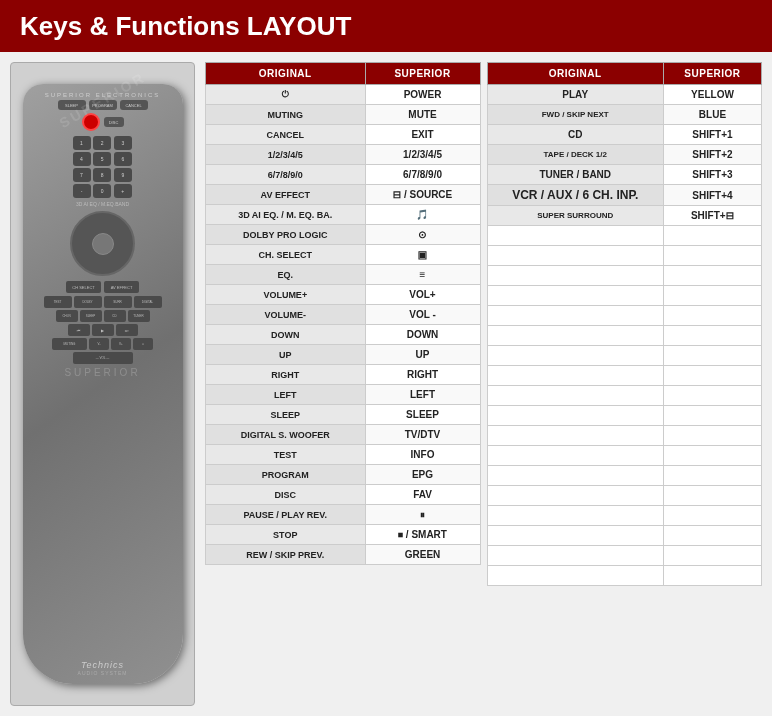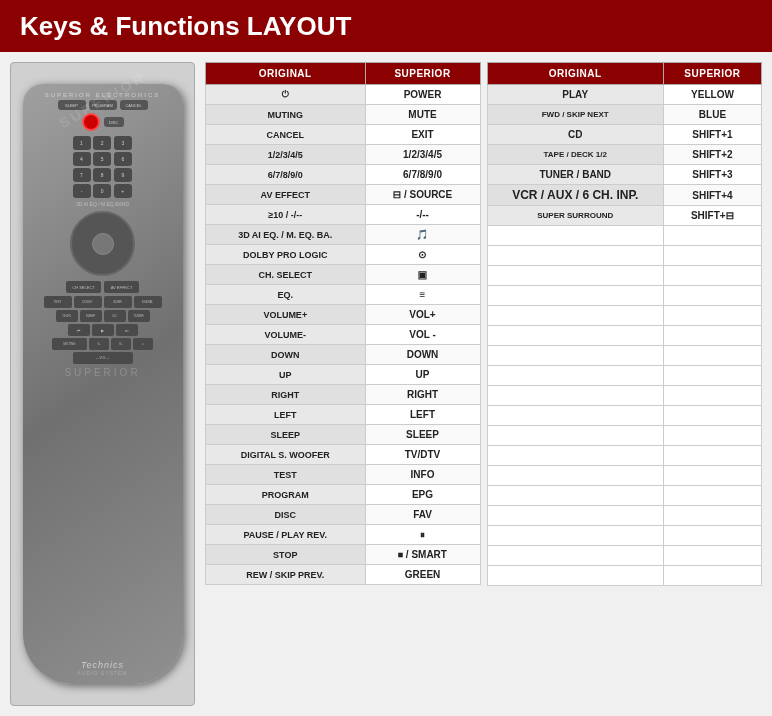--- a/index.html
+++ b/index.html
@@ -359,24 +359,20 @@
             </tr>
             <tr>
               <td>6/7/8/9/0</td>
               <td>6/7/8/9/0</td>
             </tr>
             <tr>
               <td>AV EFFECT</td>
               <td>⊟ / SOURCE</td>
             </tr>
             <tr>
-              <td>≥10 / -/--</td>
-              <td>-/--</td>
-            </tr>
-            <tr>
               <td>3D AI EQ. / M. EQ. BA.</td>
               <td>🎵</td>
             </tr>
             <tr>
               <td>DOLBY PRO LOGIC</td>
               <td>⊙</td>
             </tr>
             <tr>
               <td>CH. SELECT</td>
               <td>▣</td>

